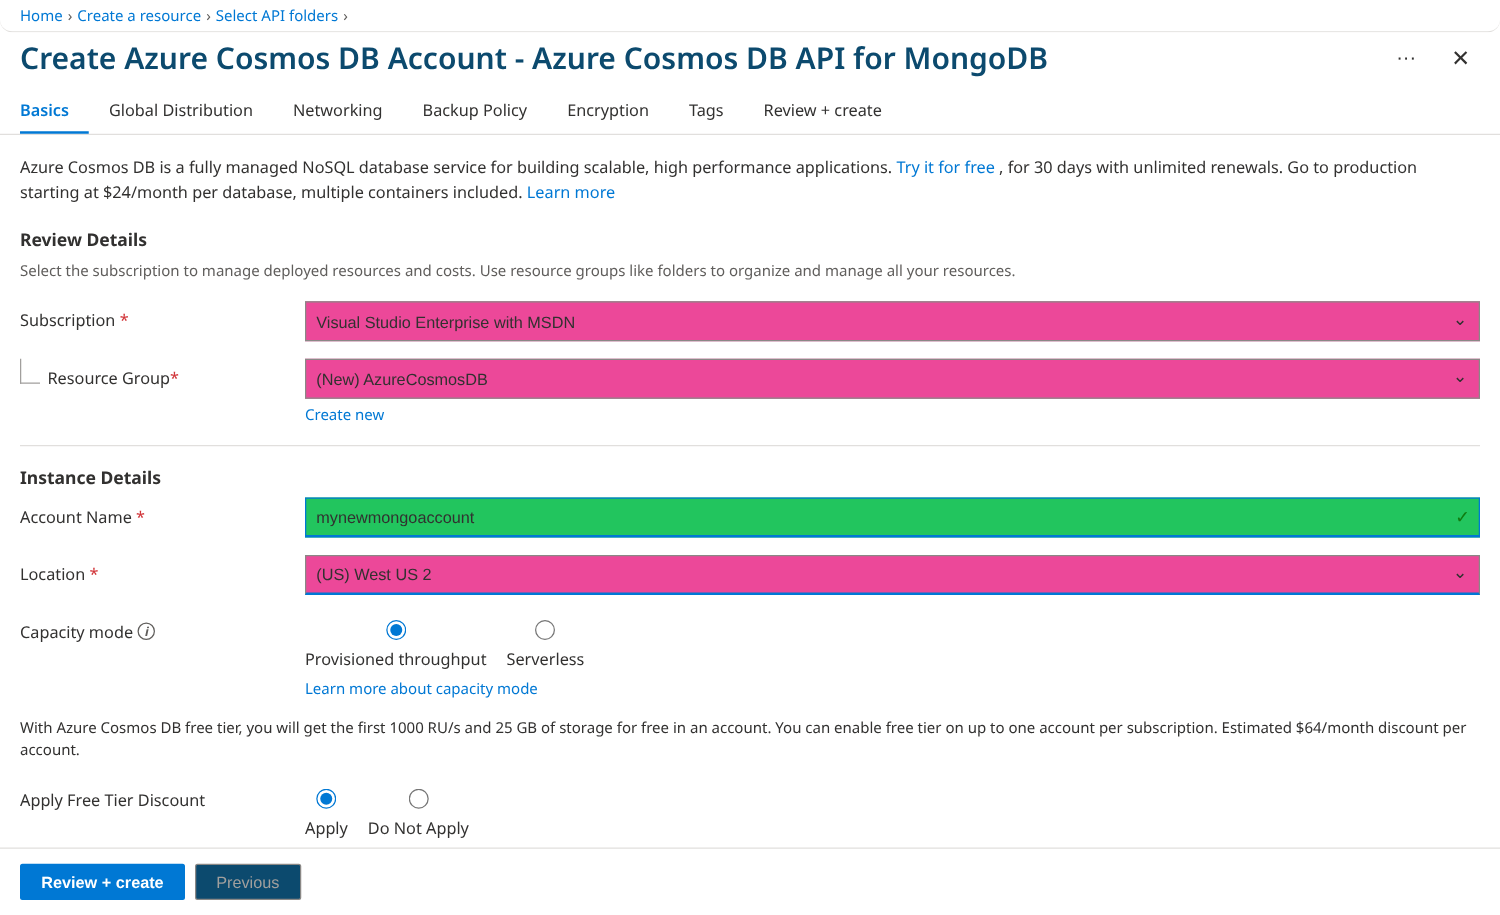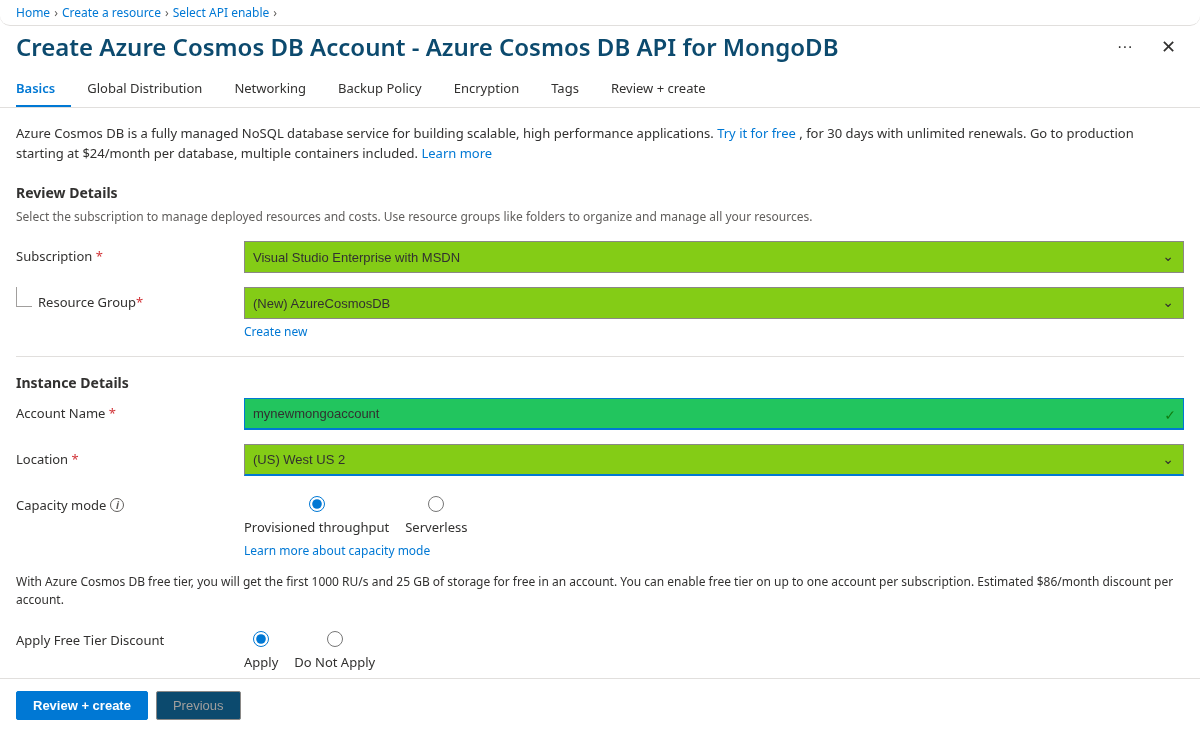--- a/index.html
+++ b/index.html
@@ -145,21 +145,21 @@
       color: #d13438;
     }
     .form-control-col {
       flex: 1;
     }
 
     .dropdown {
       width: 100%;
       height: 32px;
       border: 1px solid #8a8886;
-      background: #84cc16;
+      background: #ec4899;
       padding: 0 30px 0 8px;
       font-size: 13px;
       color: #323130;
       appearance: none;
       cursor: pointer;
       position: relative;
     }
     .select-wrapper {
       position: relative;
       width: 100%;
@@ -317,21 +317,21 @@
   </style>
 </head>
 <body>
 
 <div class="top-bar">
   <div class="breadcrumb">
     <a>Home</a>
     <span class="sep">›</span>
     <a>Create a resource</a>
     <span class="sep">›</span>
-    <a>Select API enable</a>
+    <a>Select API folders</a>
     <span class="sep">›</span>
   </div>
 </div>
 
 <div class="page-title-row">
   <h1 class="page-title">Create Azure Cosmos DB Account - Azure Cosmos DB API for MongoDB</h1>
   <div class="title-actions">
     <button class="ellipsis-btn">···</button>
     <button class="close-btn">✕</button>
   </div>
@@ -439,21 +439,21 @@
           <label class="radio-option">
             <input type="radio" name="capacity_mode" style="">
             <span>Serverless</span>
           </label>
         </div>
         <a class="capacity-link">Learn more about capacity mode</a>
       </div>
     </div>
   </div>
 
-  <p class="free-tier-info">With Azure Cosmos DB free tier, you will get the first 1000 RU/s and 25 GB of storage for free in an account. You can enable free tier on up to one account per subscription. Estimated $86/month discount per account.</p>
+  <p class="free-tier-info">With Azure Cosmos DB free tier, you will get the first 1000 RU/s and 25 GB of storage for free in an account. You can enable free tier on up to one account per subscription. Estimated $64/month discount per account.</p>
 
   <div class="form-row">
     <div class="form-label-col">
       <span>Apply Free Tier Discount</span>
     </div>
     <div class="form-control-col">
       <div class="radio-group">
         <label class="radio-option">
           <input type="radio" name="free_tier" checked="" style="">
           <span>Apply</span>

